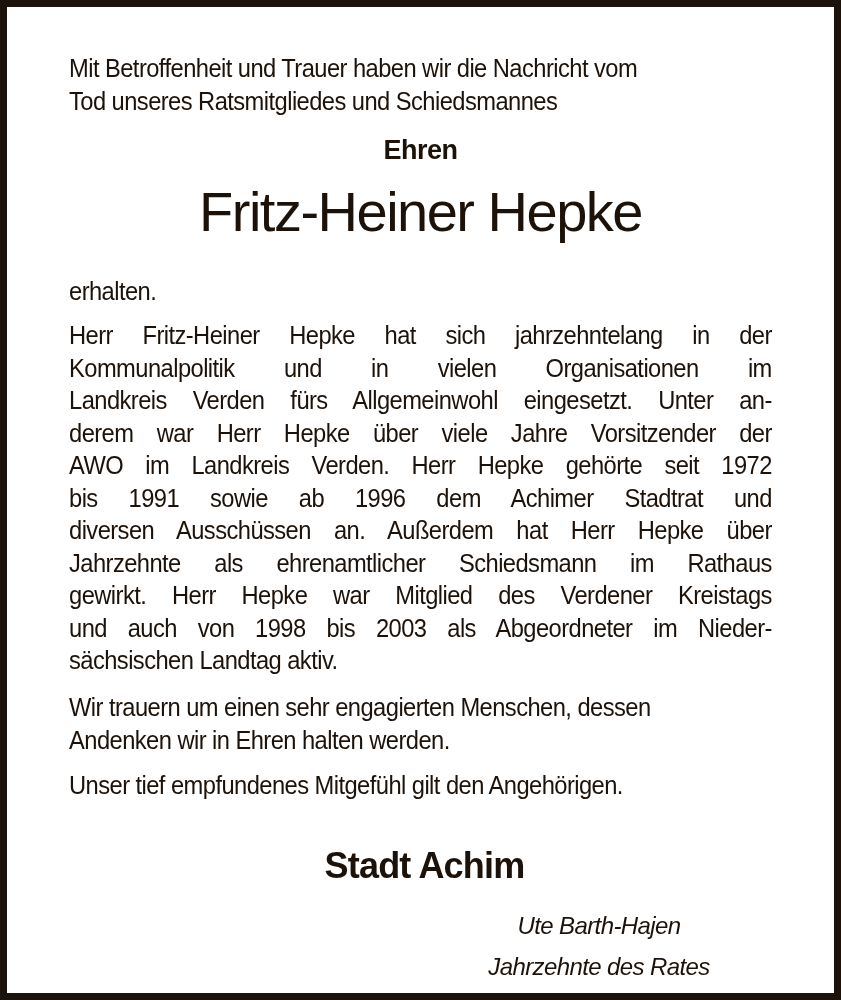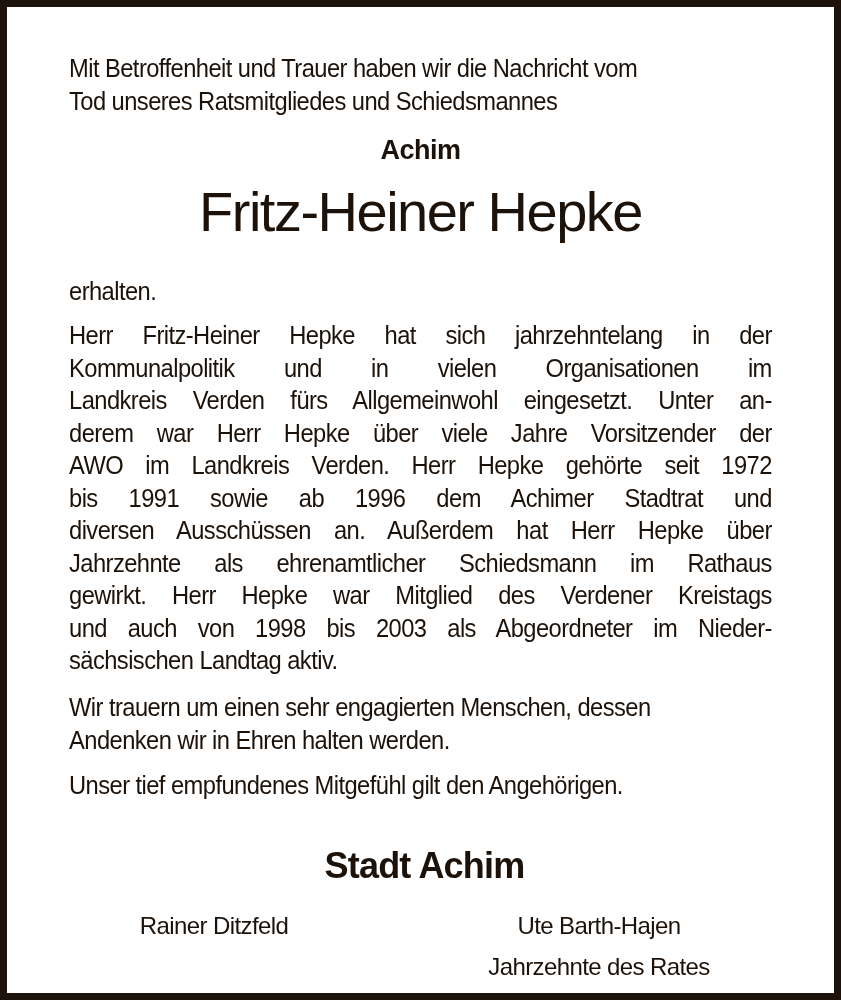--- a/index.html
+++ b/index.html
@@ -53,34 +53,34 @@
   }
   .signers {
     position: absolute; top: 898px; left: 0; right: 0;
     display: flex; justify-content: space-between;
   }
   .signer {
     text-align: center; font-size: 24px; line-height: 41px;
     letter-spacing: -0.6px;
   }
   .signer.left { width: 330px; margin-left: -20px; }
-  .signer.right { width: 330px; margin-right: 8px; }
+  .signer.right { width: 330px; margin-right: 8px; font-style: italic; }
 </style>
 </head>
 <body>
 
 <div class="frame">
   <div class="content">
 
     <div class="intro body-text">
       <div>Mit Betroffenheit und Trauer haben wir die Nachricht vom</div>
       <div>Tod unseres Ratsmitgliedes und Schiedsmannes</div>
     </div>
 
-    <div class="salutation">Achim</div>
+    <div class="salutation">Ehren</div>
     <div class="name">Fritz-Heiner Hepke</div>
 
     <div class="received body-text">erhalten.</div>
 
     <div class="bio body-text">
       <span class="line">Herr Fritz-Heiner Hepke hat sich jahrzehntelang in der</span>
       <span class="line">Kommunalpolitik und in vielen Organisationen im</span>
       <span class="line">Landkreis Verden fürs Allgemeinwohl eingesetzt. Unter an-</span>
       <span class="line">derem war Herr Hepke über viele Jahre Vorsitzender der</span>
       <span class="line">AWO im Landkreis Verden. Herr Hepke gehörte seit 1972</span>
@@ -96,21 +96,20 @@
       <div>Wir trauern um einen sehr engagierten Menschen, dessen</div>
       <div>Andenken wir in Ehren halten werden.</div>
     </div>
 
     <div class="sympathy body-text">Unser tief empfundenes Mitgefühl gilt den Angehörigen.</div>
 
     <div class="signoff">Stadt Achim</div>
 
     <div class="signers">
       <div class="signer left">
-        <div>Rainer Ditzfeld</div>
       </div>
       <div class="signer right">
         <div>Ute Barth-Hajen</div>
         <div>Jahrzehnte des Rates</div>
       </div>
     </div>
 
   </div>
 </div>
 

